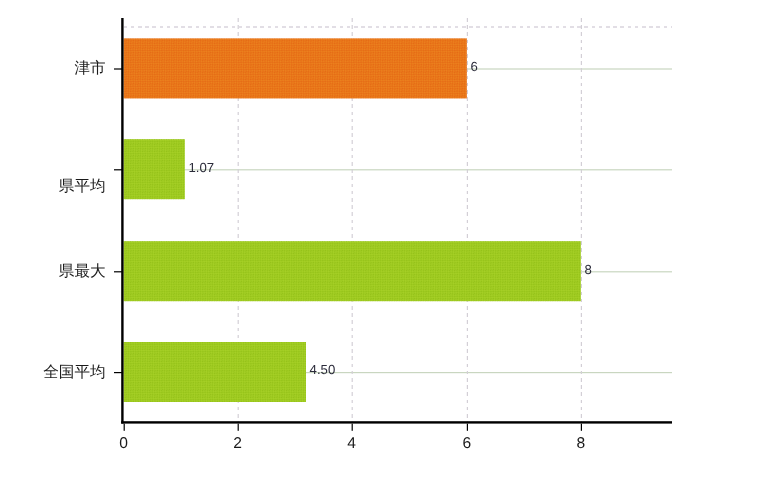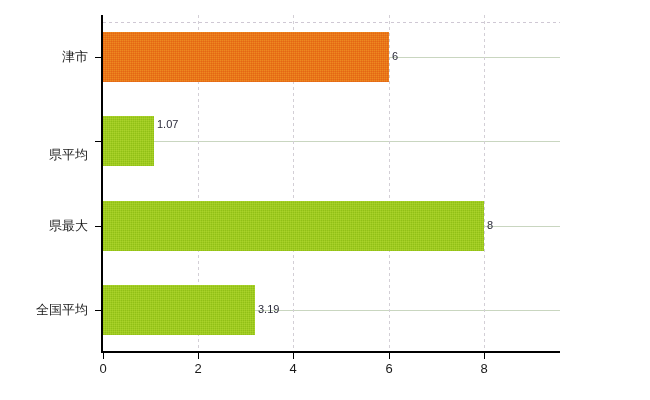--- a/index.html
+++ b/index.html
@@ -190,23 +190,23 @@
         </div>
         <div class="bar bar-green" style="left: 0px; top: 186px; width: 381px;">
           <div class="bar-fill"></div>
         </div>
         <div class="bar bar-green" style="left: 0px; top: 270px; width: 152px;">
           <div class="bar-fill"></div>
         </div>
       </div>
     <div id="value-labels-layer">
         <div class="value-label" style="left: 289px; top: 36px;">6</div>
-        <div class="value-label" style="left: 54px; top: 104px;">1.07</div>
+        <div class="value-label" style="left: 54px; top: 120px;">1.07</div>
         <div class="value-label" style="left: 384px; top: 205px;">8</div>
-        <div class="value-label" style="left: 155px; top: 289px;">3.19</div>
+        <div class="value-label" style="left: 155px; top: 289px;">4.50</div>
       </div>
   </div>
 
   <div id="y-axis-line"></div>
   <div id="x-axis-line"></div>
 
   <div id="y-labels">
       <div class="cat-label" style="top: 50px;">津市</div>
       <div class="cat-label" style="top: 148px;">県平均</div>
       <div class="cat-label" style="top: 219px;">県最大</div>

